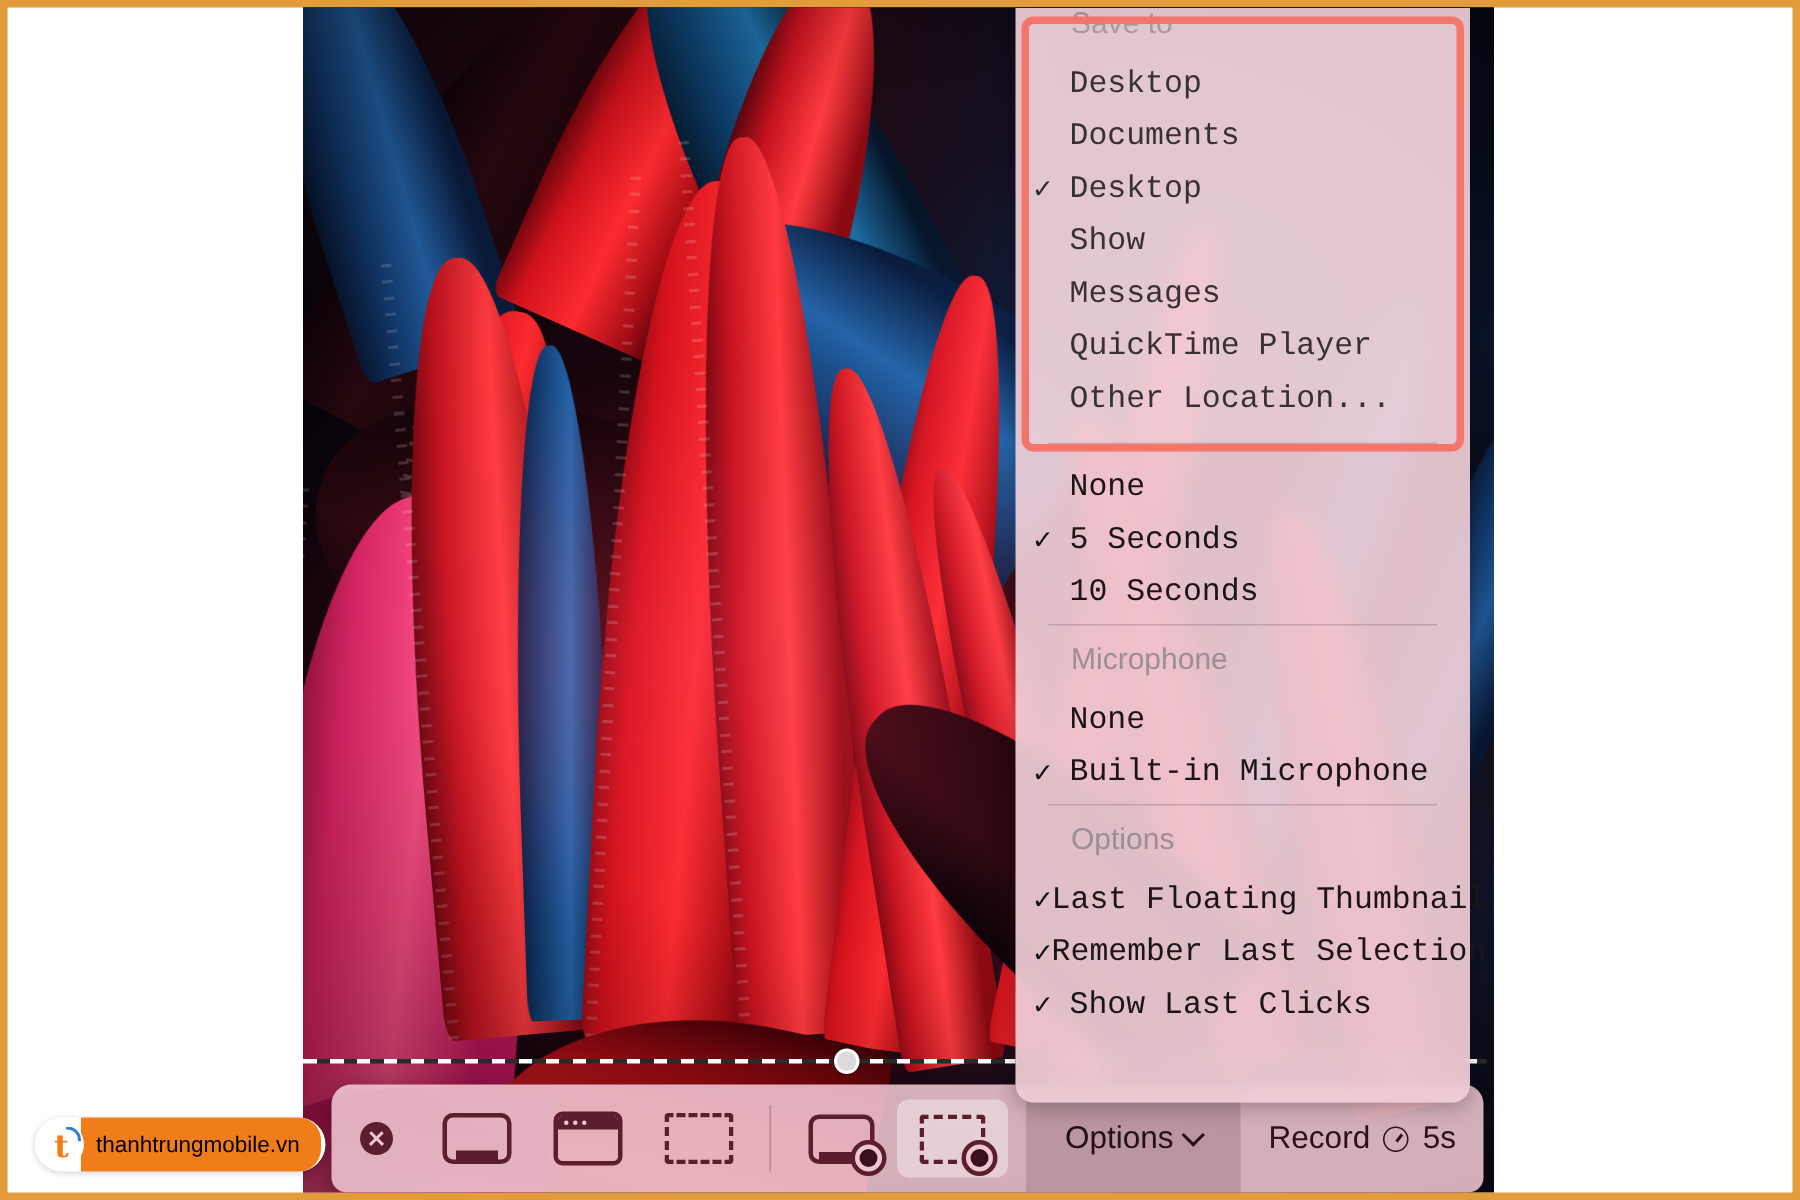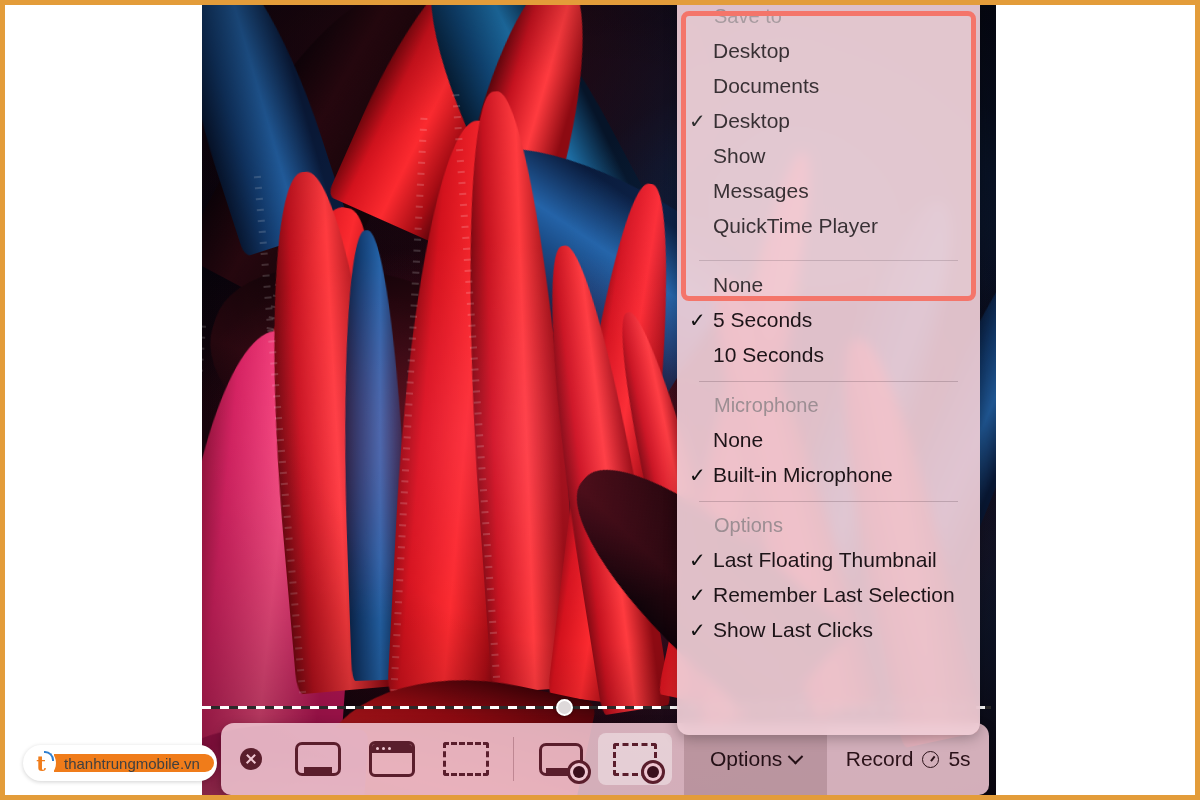--- a/index.html
+++ b/index.html
@@ -200,23 +200,23 @@
     background: rgba(255,255,255,0.12);
     z-index: 11;
     pointer-events: none;
   }
 
   .sec-head {
     color: #9c8e93; font-size: 20px;
     padding: 6px 0 5px 37px;
   }
   .m-item {
-    display: flex; align-items: center;
+    display: flex; align-items: flex-end;
     height: 35px; padding-left: 12px;
-    color: #1d1418; font-size: 21px;
+    color: #1d1418; font-size: 21px; font-family: Liberation Mono, monospace;
   }
   .m-check {
     width: 24px; text-align: left; font-size: 20px;
     color: #111; line-height: 1;
   }
   .m-label { white-space: nowrap; }
   .m-divider {
     height: 1px; background: rgba(110,85,95,0.30);
     margin: 9px 22px 6px 22px;
   }
@@ -240,23 +240,23 @@
     font-family: "DejaVu Serif", serif;
     font-size: 21px; color: #f07c1a; font-weight: bold; line-height: 1;
   }
   .wm-badge .wave {
     position: absolute; right: 2px; top: 3px;
     width: 10px; height: 10px;
     border-top: 2px solid #2f7fd0; border-right: 2px solid #2f7fd0;
     border-radius: 0 9px 0 0;
   }
   .wm-text {
-    background: #f07c1a; color: #404040;
+    background: #f07c1a; color: #000000;
     font-size: 15px; padding: 0 14px 0 10px;
-    height: 18px; display: flex; align-items: center;
+    height: 36px; display: flex; align-items: center;
     border-radius: 0 15px 15px 0;
     margin-left: -2px;
   }
 </style>
 </head>
 <body>
 
 <div id="root">
 
   <div class="photo">
@@ -375,20 +375,24 @@
       <span class="m-label">Show</span>
     </div>
     <div class="m-item">
       <span class="m-check"></span>
       <span class="m-label">Messages</span>
     </div>
     <div class="m-item">
       <span class="m-check"></span>
       <span class="m-label">QuickTime Player</span>
     </div>
+    <div class="m-item">
+      <span class="m-check"></span>
+      <span class="m-label">Other Location...</span>
+    </div>
 
     <div class="m-divider" style="margin-top:17px"></div>
 
     <div class="m-item">
       <span class="m-check"></span>
       <span class="m-label">None</span>
     </div>
     <div class="m-item">
       <span class="m-check">✓</span>
       <span class="m-label">5 Seconds</span>

